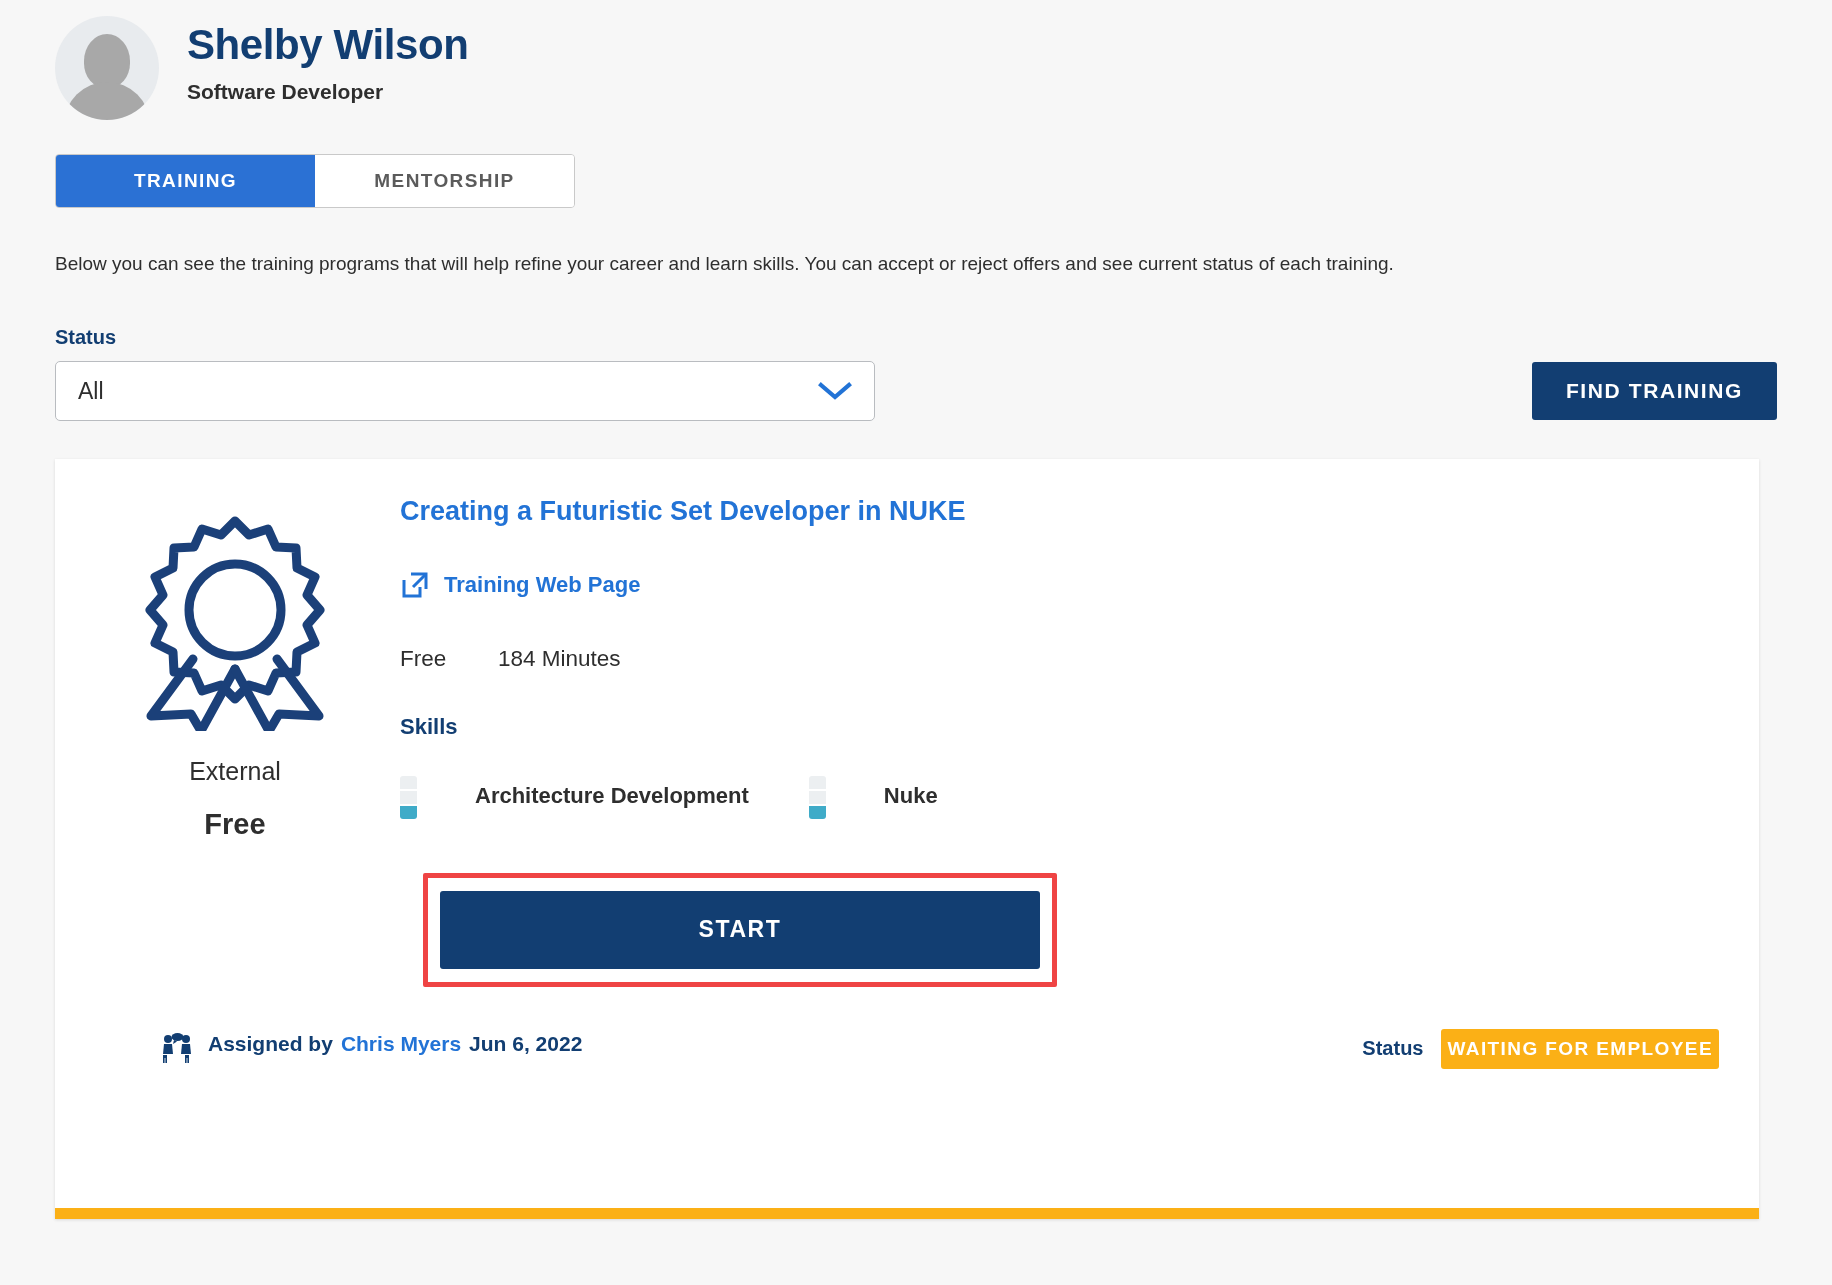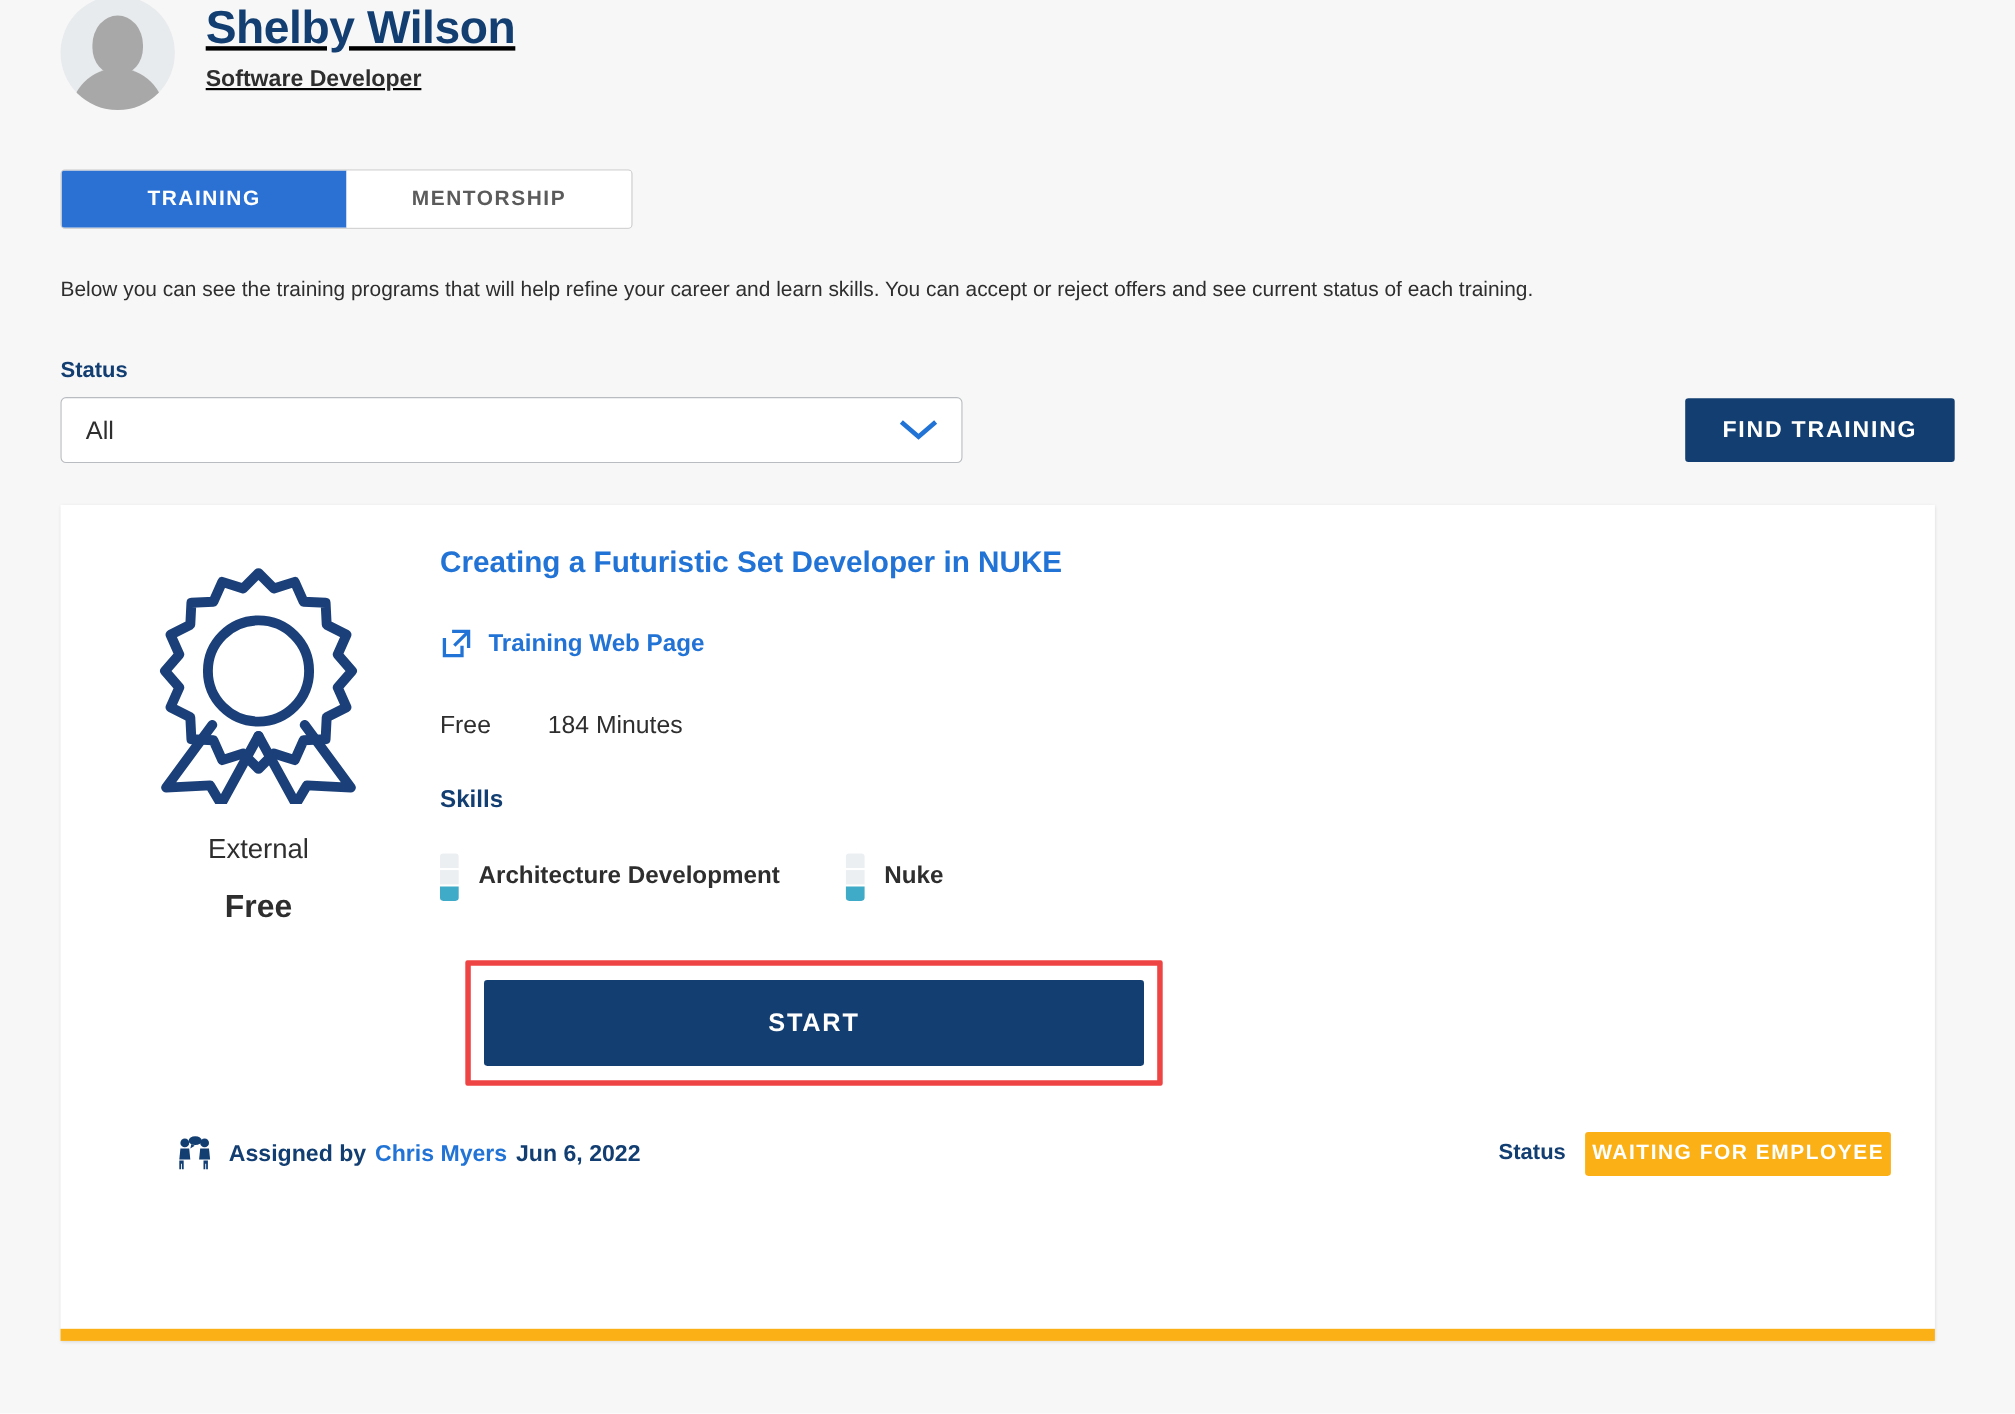--- a/index.html
+++ b/index.html
@@ -12,23 +12,22 @@
     overflow: hidden;
     position: relative;
   }
 
   
   .page { padding: 0 0 0 0; }
 
   .profile-header {
     display: flex;
     align-items: flex-start;
-    padding: 0 0 0 55px;
+    padding: 20px 0 0 55px;
     height: 120px;
-    text-decoration: underline;
   }
   .avatar {
     width: 104px; height: 104px;
     border-radius: 50%;
     background: #e8ebee;
     position: relative;
     overflow: hidden;
     flex: 0 0 auto;
     margin-top: -4px;
   }
@@ -205,21 +204,21 @@
     font-size: 22px;
     font-weight: bold;
     color: #123e72;
     margin-top: 42px;
   }
   .skills-row {
     display: flex;
     align-items: center;
     margin-top: 34px;
   }
-  .skill { display: flex; align-items: center; margin-right: 60px; }
+  .skill { display: flex; align-items: center; margin-right: 60px; gap: 40px; }
   .skill-gauge {
     width: 17px;
     height: 45px;
     display: flex;
     flex-direction: column;
     justify-content: flex-end;
     flex: 0 0 auto;
   }
   .seg { width: 17px; height: 13px; background: #eceff1; margin-bottom: 2px; }
   .seg.top { border-radius: 3px 3px 0 0; }
@@ -277,21 +276,20 @@
   .card-footer {
     display: flex;
     align-items: center;
     justify-content: space-between;
     padding: 0 40px 0 105px;
     margin-top: 34px;
     height: 56px;
   }
   .assigned {
     display: flex;
-    align-items: center;
     font-size: 21px;
     font-weight: bold;
     color: #123e72;
   }
   .assigned-icon { width: 34px; height: 34px; flex: 0 0 auto; margin-right: 14px; }
   .assigned-by { margin-right: 8px; }
   .assigned-person { color: #2273d6; margin-right: 8px; cursor: pointer; }
   .assigned-date { color: #123e72; }
 
   .status-wrap { display: flex; align-items: center; }

